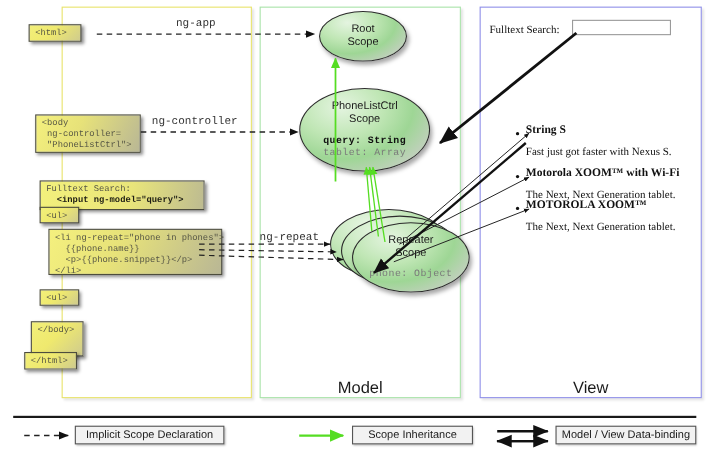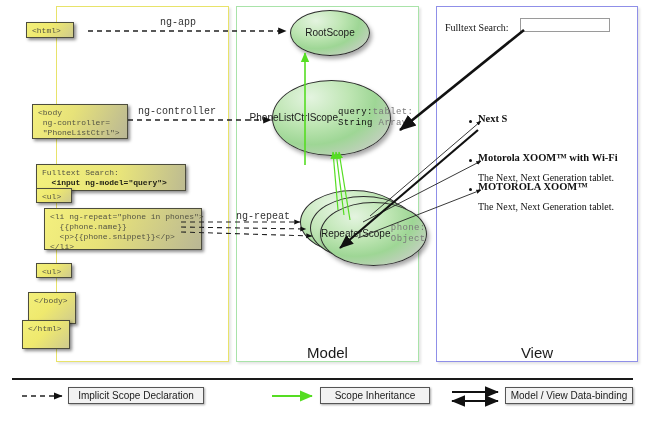--- a/index.html
+++ b/index.html
@@ -89,42 +89,42 @@
   }
 
   
   .scope {
     position: absolute;
     border-radius: 50%;
     border: 1px solid #2c2c2c;
     background: radial-gradient(ellipse at 32% 22%, #e4f4e0 0%, #bfe6b4 34%, #9ed695 58%, #c9cfc6 86%, #b6bdb4 100%);
     box-shadow: 2px 3px 4px rgba(0,0,0,0.35);
     display: flex;
-    flex-direction: row;
+    flex-direction: column;
     align-items: center;
     justify-content: center;
     text-align: center;
     z-index: 4;
   }
   .scope .title {
     font-family: "Liberation Sans", sans-serif;
     font-size: 10px;
     color: #1a1a1a;
     line-height: 12px;
   }
   .scope .prop {
     font-family: "Liberation Mono", monospace;
     font-size: 9px;
     line-height: 11px;
     color: #7a7a7a;
     letter-spacing: 0.4px;
   }
   .scope .prop.bold {
     color: #101010;
-    font-weight: normal;
+    font-weight: bold;
   }
   .scope-stack {
     position: absolute;
     border-radius: 50%;
     border: 1px solid #2c2c2c;
     background: radial-gradient(ellipse at 32% 22%, #e8f6e4 0%, #c6e8bc 36%, #a8da9e 60%, #ccd2c9 88%, #bac1b8 100%);
     z-index: 3;
   }
 
   
@@ -265,21 +265,21 @@
 
   <div class="codebox tall-grad" style="left:44px; top:208px; width:158px; height:42px;"><span>&lt;li ng-repeat="phone in phones"&gt;</span>
 <span>  {{phone.name}}</span>
 <span>  &lt;p&gt;{{phone.snippet}}&lt;/p&gt;</span>
 <span>&lt;/li&gt;</span></div>
 
   <div class="codebox" style="left:36px; top:263px; width:36px; height:15px;"><span>&lt;ul&gt;</span></div>
 
   <div class="codebox" style="left:28px; top:292px; width:48px; height:32px;"><span>&lt;/body&gt;</span></div>
 
-  <div class="codebox" style="left:22px; top:320px; width:48px; height:29px;"><span>&lt;/html&gt;</span></div>
+  <div class="codebox" style="left:22px; top:320px; width:48px; height:16px;"><span>&lt;/html&gt;</span></div>
 
   <div class="wire-label" style="left:160px; top:17px;">ng-app</div>
   <div class="wire-label" style="left:138px; top:106px;">ng-controller</div>
   <div class="wire-label" style="left:236px; top:211px;">ng-repeat</div>
 
   <div class="scope" style="left:290px; top:10px; width:78px; height:44px;">
     <div class="title">Root</div>
     <div class="title">Scope</div>
   </div>
 
@@ -298,21 +298,22 @@
     <div class="title">Repeater</div>
     <div class="title">Scope</div>
     <div style="height:7px"></div>
     <div class="prop">phone: Object</div>
   </div>
 
   <div class="view-label" style="left:445px; top:22px;">Fulltext Search:</div>
   <div class="view-input" style="left:520px; top:18px; width:90px; height:14px;"></div>
 
   <div class="bullet" style="left:469px; top:120px;"></div>
-  <div class="view-item" style="left:478px; top:113px;">Next S</div>
+  <div class="view-item" style="left:478px; top:113px;">String S</div>
+  <div class="view-desc" style="left:478px; top:133px;">Fast just got faster with Nexus S.</div>
 
   <div class="bullet" style="left:469px; top:159px;"></div>
   <div class="view-item" style="left:478px; top:152px;">Motorola XOOM™  with Wi-Fi</div>
   <div class="view-desc" style="left:478px; top:172px;">The Next, Next Generation tablet.</div>
 
   <div class="bullet" style="left:469px; top:188px;"></div>
   <div class="view-item" style="left:478px; top:181px;">MOTOROLA XOOM™</div>
   <div class="view-desc" style="left:478px; top:201px;">The Next, Next Generation tablet.</div>
 
   <div class="legend-rule"></div>

